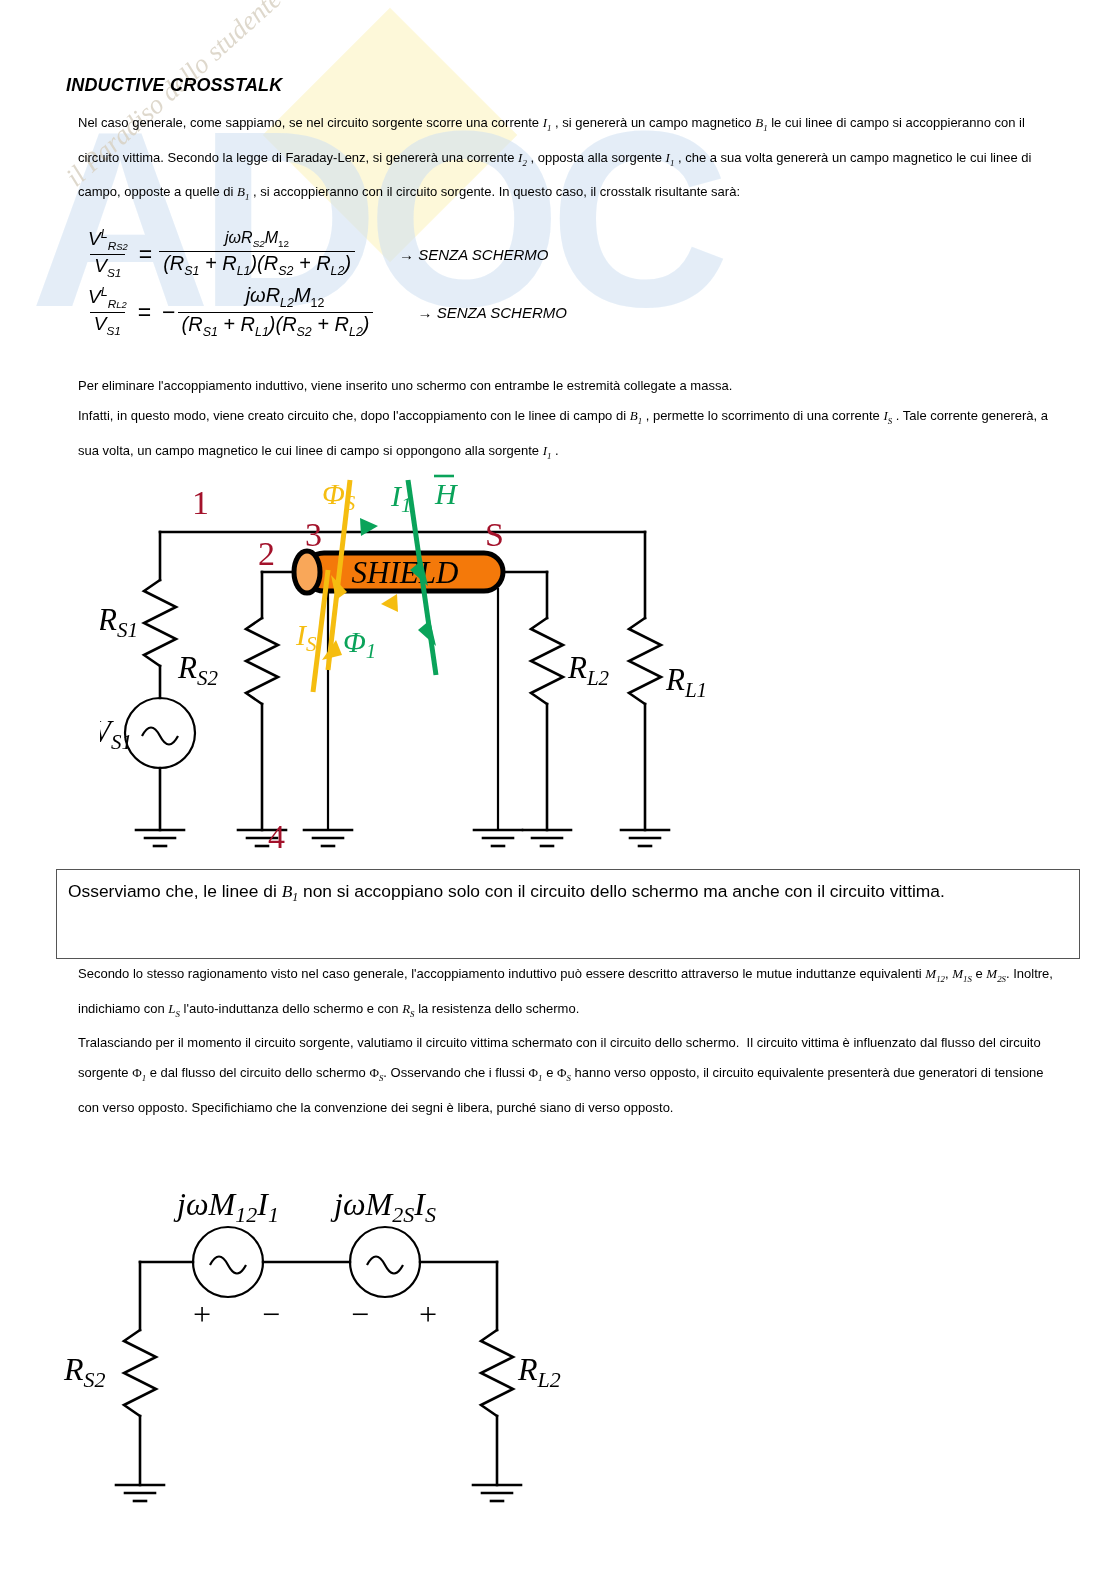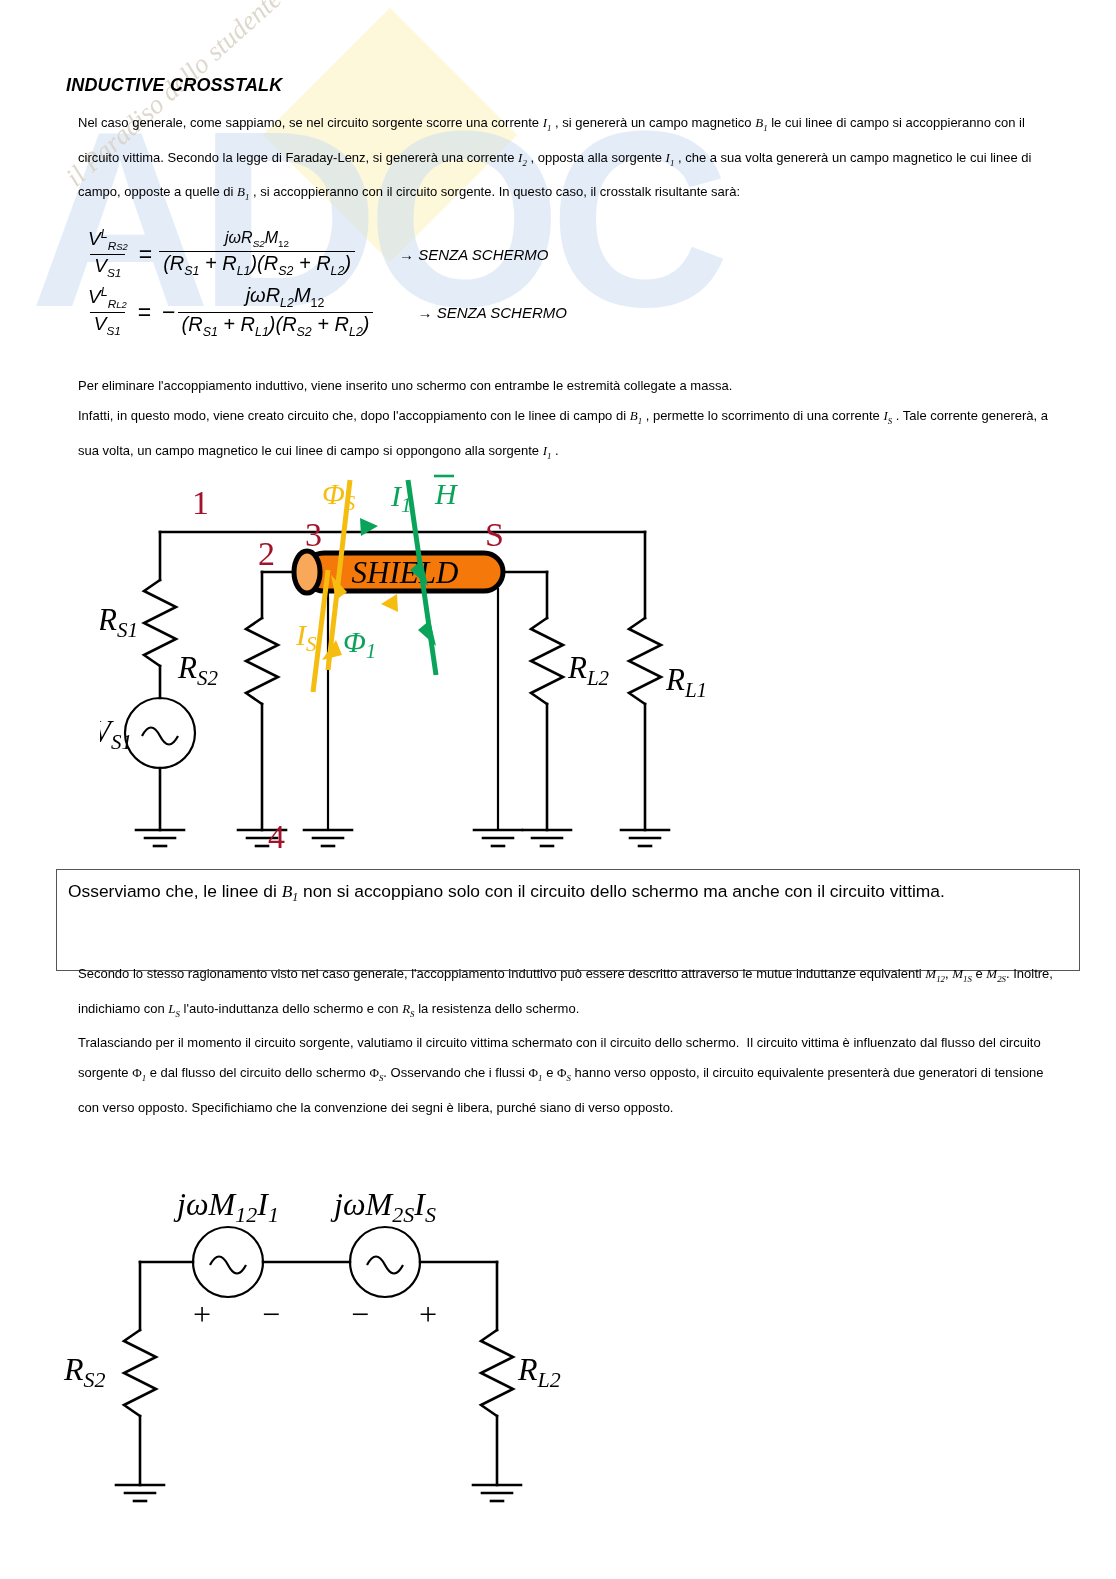--- a/index.html
+++ b/index.html
@@ -50,21 +50,21 @@
   .frac .num{padding:0 4px 1px 4px;}
   .frac .den{border-top:1.6px solid #000;padding:1px 4px 0 4px;}
   .eq-sign{font-size:23px;padding:0 7px;font-style:normal;}
   .minus{font-size:23px;padding:0 2px 0 4px;}
   .arrow-txt{font-style:italic;font-size:15px;margin-left:44px;white-space:nowrap;}
   .supL{font-size:.66em;font-style:italic;vertical-align:super;}
   .subR{font-size:.62em;font-style:italic;vertical-align:sub;}
 
   
   .box{
-    position:absolute;left:56px;top:869px;width:1024px;height:102px;
+    position:absolute;left:56px;top:869px;width:1024px;height:90px;
     border:1.3px solid #555;box-sizing:border-box;padding:6px 10px 0 11px;
   }
   .box p{font-size:17.4px;line-height:30px;margin:0;font-family:"Liberation Sans",sans-serif;}
 
   
   svg{display:block;position:absolute;}
   .wire{stroke:#000;stroke-width:2.6;fill:none;stroke-linecap:square;}
   .wirethin{stroke:#000;stroke-width:2.2;fill:none;}
   .lbl{font-family:"Liberation Serif",serif;font-style:italic;fill:#000;}
   .rednum{font-family:"Liberation Serif",serif;fill:#a3122b;font-size:34px;}

